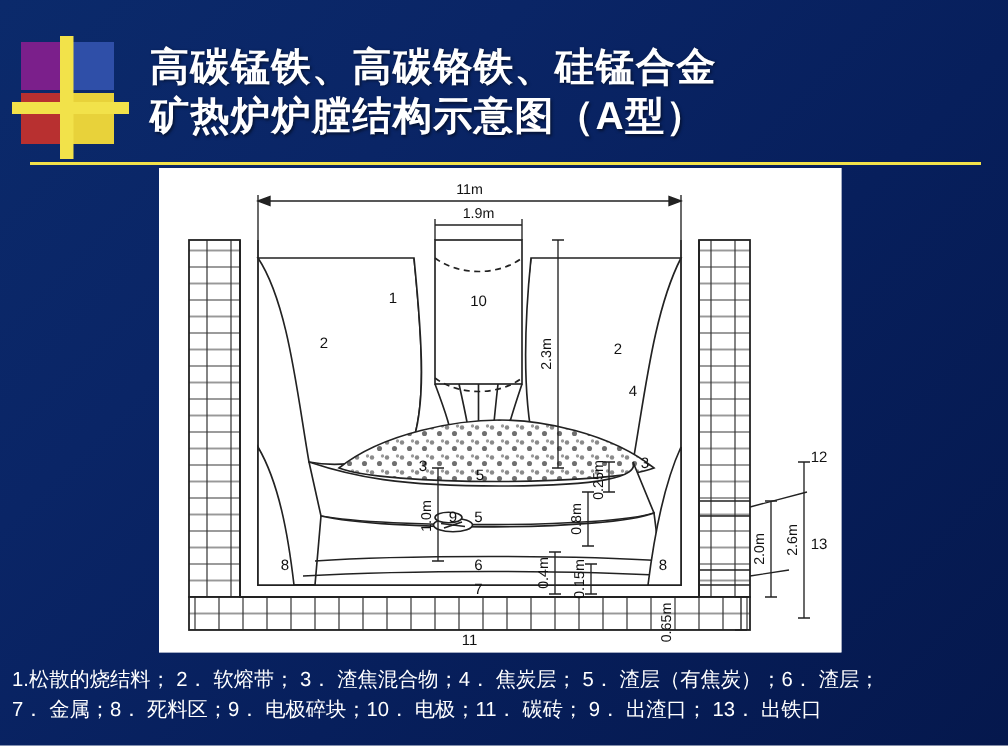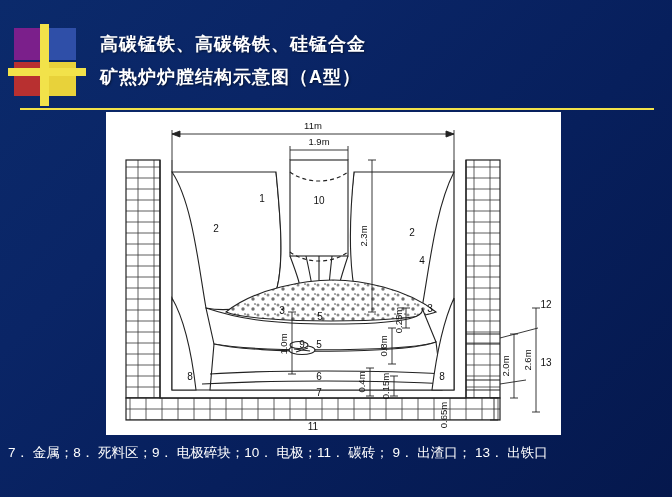--- a/index.html
+++ b/index.html
@@ -15,21 +15,21 @@
   .logo .s1{left:0;top:0;width:30px;height:32px;background:#7b1f8b;}
   .logo .s2{left:32px;top:0;width:30px;height:32px;background:#2f4fa8;}
   .logo .s3{left:0;top:34px;width:30px;height:34px;background:#b83030;}
   .logo .s4{left:32px;top:34px;width:30px;height:34px;background:#e8d23a;}
   .logo .vbar{left:26px;top:-4px;width:9px;height:82px;background:#f2e24a;}
   .logo .hbar{left:-6px;top:40px;width:78px;height:8px;background:#f2e24a;}
 
   
   .title{
     position:absolute;left:100px;top:28px;width:560px;
-    font-size:18px;font-weight:bold;color:#ffffff;line-height:33px;
+    font-size:26px;font-weight:bold;color:#ffffff;line-height:33px;
     letter-spacing:1px;text-shadow:1px 1px 2px rgba(0,0,0,.5);
   }
   .title .l2{display:block;}
   .rule{position:absolute;left:20px;top:108px;width:634px;height:2px;background:#f2e24a;}
 
   
   .diagram{
     position:absolute;left:106px;top:112px;width:455px;height:323px;
     background:#ffffff;
   }
@@ -197,14 +197,15 @@
     <text transform="translate(181,232) rotate(-90)">1.0m</text>
     <text transform="translate(259,270) rotate(-90)">0.4m</text>
     <text transform="translate(283,274) rotate(-90)">0.15m</text>
     <text transform="translate(425,248) rotate(-90)">2.6m</text>
     <text transform="translate(403,254) rotate(-90)">2.0m</text>
   </g>
 </svg>
 </div>
 
 <div class="legend">
+  <div>1.松散的烧结料；  2． 软熔带；   3． 渣焦混合物；4． 焦炭层；  5． 渣层（有焦炭）；6． 渣层；</div>
   <div>7． 金属；8． 死料区；9． 电极碎块；10． 电极；11． 碳砖；   9． 出渣口；   13． 出铁口</div>
 </div>
 
 </body></html>

